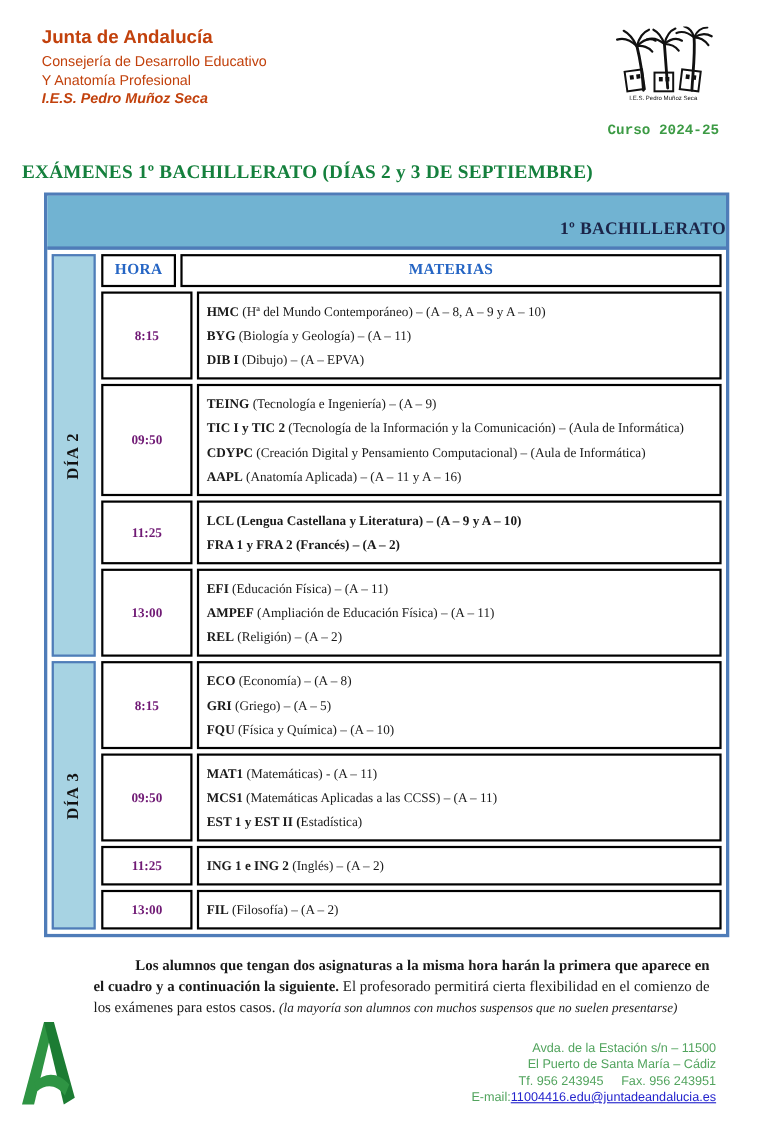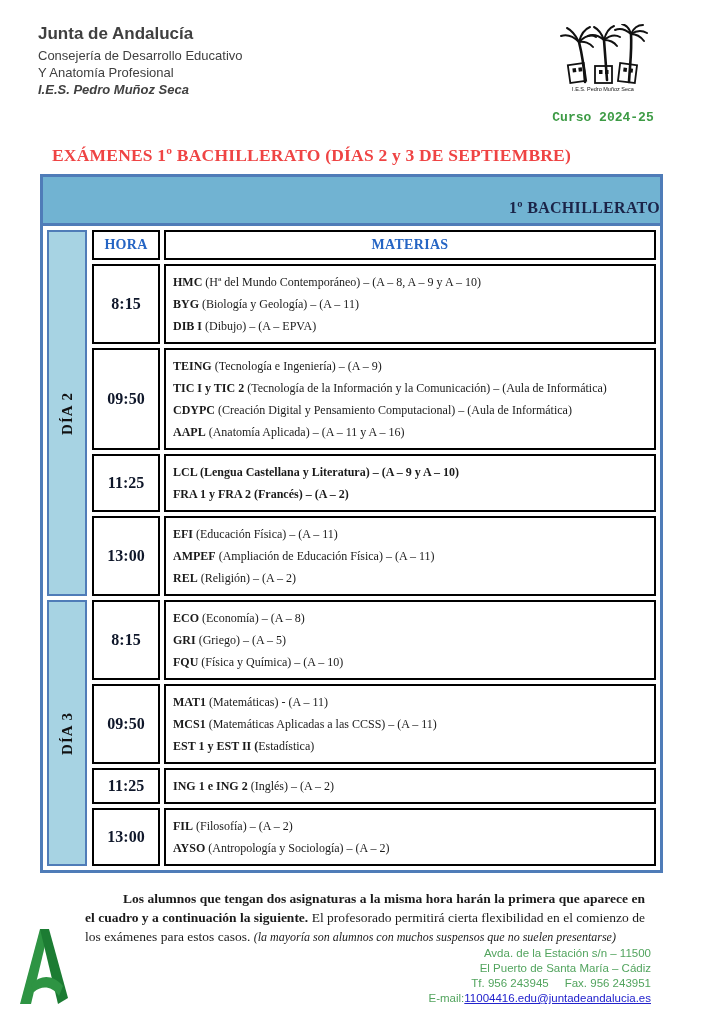--- a/index.html
+++ b/index.html
@@ -11,35 +11,35 @@
     position: relative;
     overflow: hidden;
   }
   .page { width: 703px; height: 1024px; position: relative; }
 
   
   .top-header {
     display: flex; justify-content: space-between;
     padding: 24px 40px 0 38px;
   }
-  .org-block { font-family: "Liberation Sans", sans-serif; color: #404040; }
+  .org-block { font-family: "Liberation Sans", sans-serif; color: #c2410c; }
   .org-name { font-size: 17px; font-weight: bold; margin-bottom: 3px; }
   .org-line { font-size: 13px; line-height: 17px; }
   .school-name { font-size: 13px; font-weight: bold; font-style: italic; margin-top: 1px; }
   .logo-block { text-align: center; width: 120px; }
   .course-label {
     font-family: Liberation Mono, monospace;
     color: #3d9b45; font-weight: bold; font-size: 13px; margin-top: 12px;
     white-space: nowrap;
   }
 
   
   .page-title {
-    font-size: 17.5px; font-weight: bold; color: #ef4444;
-    padding: 20px 40px 8px 52px; letter-spacing: 0.2px;
+    font-size: 17.5px; font-weight: bold; color: #15803d;
+    padding: 20px 40px 8px 20px; letter-spacing: 0.2px;
     white-space: nowrap;
   }
 
   
   .exam-table {
     margin: 0 40px 0 40px;
     border: 3px solid #4f7cb8;
     background: #ffffff;
     padding: 0;
   }
@@ -62,23 +62,23 @@
   .day-label-text {
     writing-mode: vertical-rl;
     transform: rotate(180deg);
     font-weight: bold; font-size: 15px; color: #111;
     letter-spacing: 1px; white-space: nowrap;
   }
   .day-rows { flex: 1; display: flex; flex-direction: column; gap: 4px; }
   .trow { display: flex; gap: 4px; }
   .tcell { border: 2px solid #000000; background: #fff; }
   .time-cell {
-    width: 68px; flex: none;
+    width: 83px; flex: none;
     display: flex; align-items: center; justify-content: center;
-    color: #0f172a; font-weight: bold; font-size: 16px;
+    color: #701a75; font-weight: bold; font-size: 12px;
   }
   .mat-cell {
     flex: 1; padding: 5px 7px;
     display: flex; flex-direction: column; justify-content: center;
   }
   .subject-line { font-size: 12px; line-height: 22px; white-space: nowrap; }
   .subject-line b { font-weight: bold; }
   .hdr-cell {
     display: flex; align-items: center; justify-content: center;
     color: #2565c4; font-weight: bold; font-size: 14px;
@@ -240,21 +240,20 @@
             <div class="trow">
               <div class="tcell time-cell">11:25</div>
               <div class="tcell mat-cell">
                 <div class="subject-line"><b>ING 1 e ING 2</b><span> (Inglés) – (A – 2)</span></div>
               </div>
             </div>
             <div class="trow">
               <div class="tcell time-cell">13:00</div>
               <div class="tcell mat-cell">
                 <div class="subject-line"><b>FIL</b><span> (Filosofía) – (A – 2)</span></div>
-                <div class="subject-line"><b>AYSO</b><span> (Antropología y Sociología) – (A – 2)</span></div>
               </div>
             </div>
           </div>
         </div>
       </div>
   </div>
 
   <p class="note"><span class="n-bold">Los alumnos que tengan dos asignaturas a la misma hora harán la primera que aparece en el cuadro y a continuación la siguiente.</span><span class="n-normal"> El profesorado permitirá cierta flexibilidad en el comienzo de los exámenes para estos casos. </span><span class="n-italic">(la mayoría son alumnos con muchos suspensos que no suelen presentarse)</span></p>
 
   <div class="bottom-footer">

